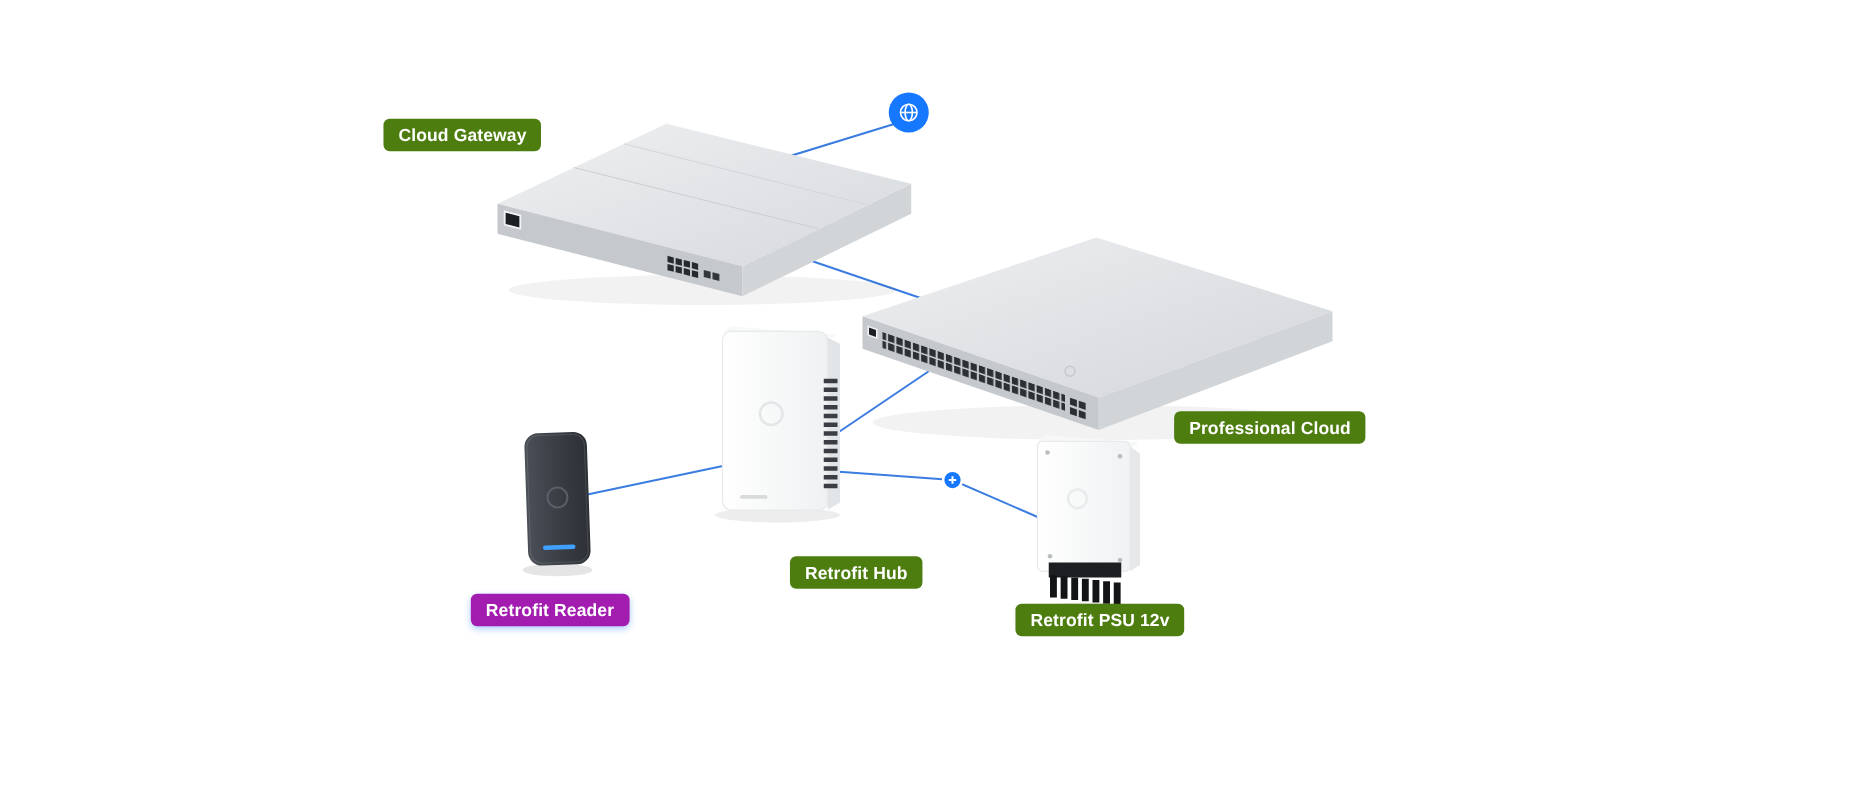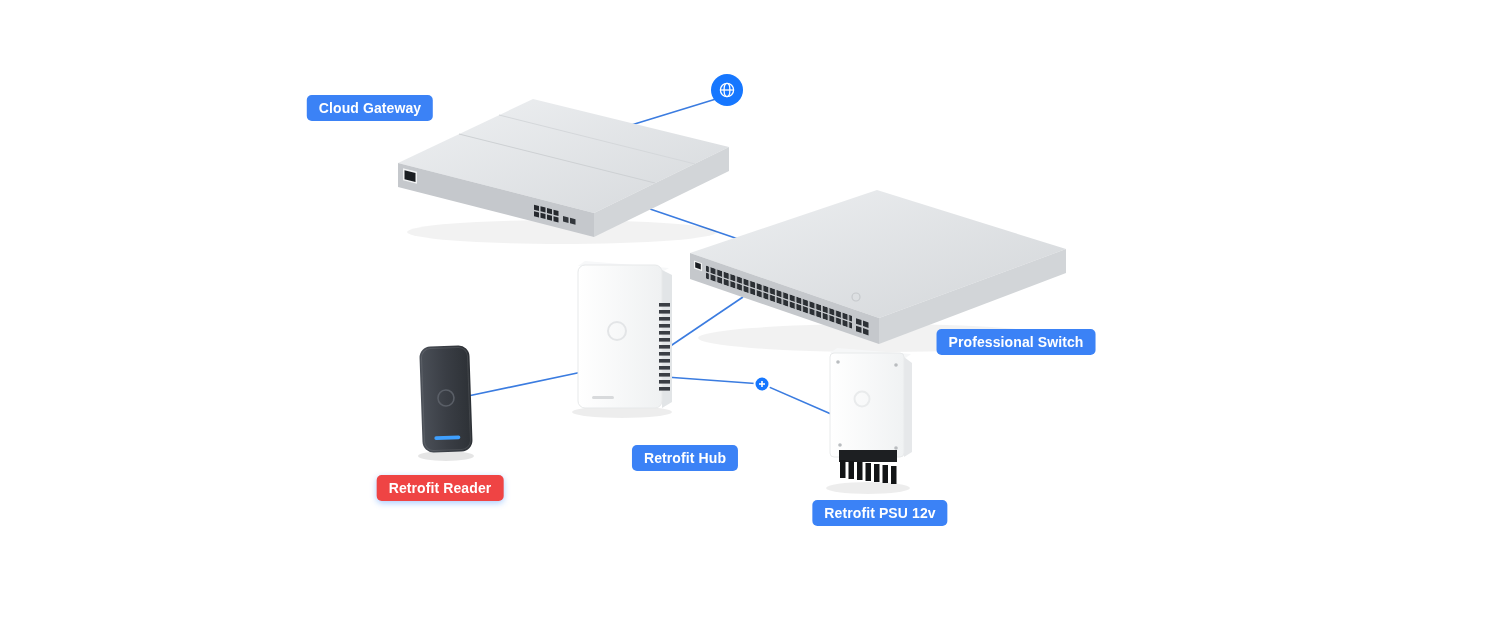--- a/index.html
+++ b/index.html
@@ -18,22 +18,22 @@
     padding: 5px 12px;
     border-radius: 5px;
     font-size: 14px;
     font-weight: 600;
     line-height: 16px;
     color: #ffffff;
     white-space: nowrap;
     letter-spacing: 0.1px;
     user-select: none;
   }
-  .badge.gray { background: #3b82f6; }
-  .badge.blue { background: #ef4444; box-shadow: 0 2px 6px rgba(10,108,255,0.35); }
+  .badge.gray { background: #4d7c0f; }
+  .badge.blue { background: #a21caf; box-shadow: 0 2px 6px rgba(10,108,255,0.35); }
 </style>
 </head>
 <body>
 
 <div class="stage">
 
   <svg width="1500" height="632" viewBox="0 0 1500 632">
     <defs>
       <linearGradient id="topGradGw" x1="0" y1="0" x2="1" y2="1">
         <stop offset="0" stop-color="#eef0f2"></stop>
@@ -192,21 +192,21 @@
           <rect x="874" y="464" width="5.5" height="18"></rect>
             <rect x="882.5" y="465" width="5.5" height="18"></rect>
           <rect x="891" y="466" width="5.5" height="18"></rect>
         </g>
       </g>
     </g>
   </svg>
 
   <div class="badge gray" style="left:370px; top:108px">Cloud Gateway</div>
 
-  <div class="badge gray" style="left:1016px; top:342px">Professional Switch</div>
+  <div class="badge gray" style="left:1016px; top:342px">Professional Cloud</div>
 
   <div class="badge gray" style="left:685px; top:458px">Retrofit Hub</div>
 
   <div class="badge blue" style="left:440px; top:488px">Retrofit Reader</div>
 
-  <div class="badge gray" style="left:880px; top:513px">Retrofit PSU 12v</div>
+  <div class="badge gray" style="left:880px; top:496px">Retrofit PSU 12v</div>
 
 </div>
 
 </body></html>

